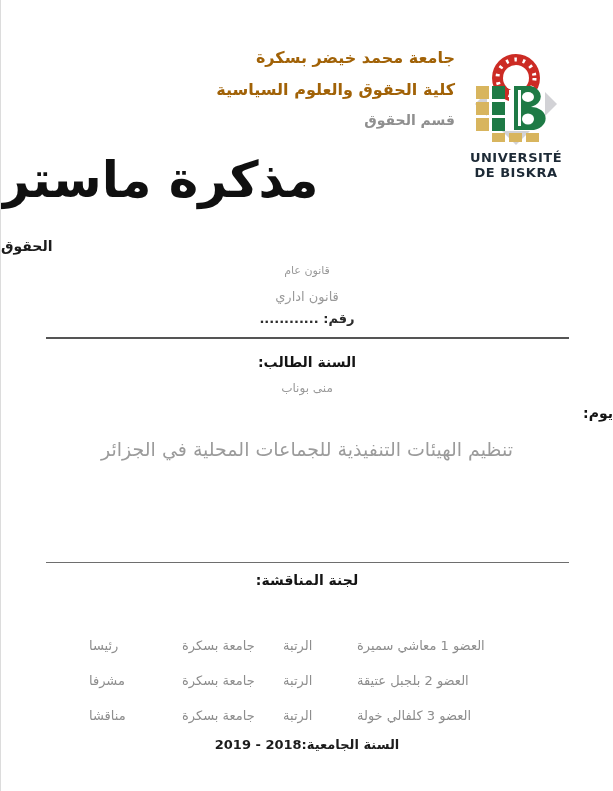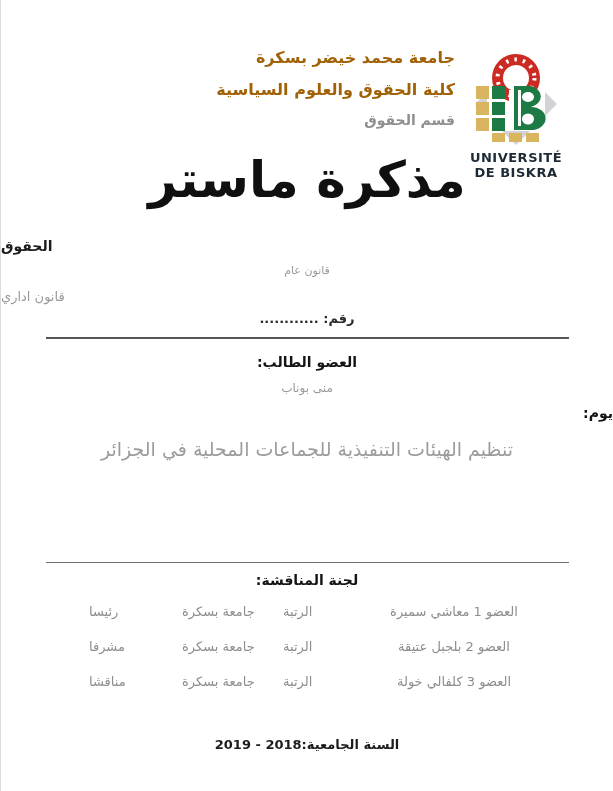--- a/index.html
+++ b/index.html
@@ -10,39 +10,39 @@
   }
   .abs{position:absolute;}
   
   .header-text{top:48px;right:158px;text-align:right;direction:rtl;}
   .header-line1,.header-line2{font-size:16px;font-weight:bold;color:#a16207;margin:0 0 13px 0;white-space:nowrap;}
   .header-line3{font-size:14px;color:#8f8f8f;font-weight:bold;margin:0;white-space:nowrap;}
   .logo-box{top:50px;right:36px;width:122px;text-align:center;}
   .logo-box svg{display:block;margin:0 auto;}
   .logo-caption{margin-top:1px;color:#1d2a36;font-weight:bold;font-size:13px;line-height:1.12;letter-spacing:.5px;}
   
-  .main-title{top:152px;left:0;right:0;text-align:center;font-size:50px;font-weight:bold;color:#101010;direction:rtl;line-height:1.15;}
+  .main-title{top:152px;left:0;right:0;text-align:left;font-size:50px;font-weight:bold;color:#101010;direction:rtl;line-height:1.15;}
   .field-label{top:238px;left:0;right:0;text-align:left;font-size:14px;font-weight:bold;color:#1c1c1c;direction:rtl;}
   .spec1{top:264px;left:0;right:0;text-align:center;font-size:11px;color:#9a9a9a;direction:rtl;}
-  .spec2{top:289px;left:0;right:0;text-align:left;font-size:13px;color:#9a9a9a;direction:rtl;}
+  .spec2{top:289px;left:0;right:0;text-align:center;font-size:13px;color:#9a9a9a;direction:rtl;}
   .num-line{top:311px;left:0;right:0;text-align:center;font-size:13px;font-weight:bold;color:#2b2b2b;direction:rtl;}
   
   .divider1{top:337px;left:45px;width:523px;border-top:2px solid #555;}
   .divider2{top:562px;left:45px;width:523px;border-top:1px solid #6e6e6e;}
   
   .prepared{top:354px;left:0;right:0;text-align:center;font-size:14px;font-weight:bold;color:#141414;direction:rtl;}
   .student-name{top:381px;left:0;right:0;text-align:center;font-size:12px;color:#9a9a9a;direction:rtl;}
   .day-label{top:405px;left:0;right:0;font-size:14px;font-weight:bold;color:#141414;direction:rtl;}
   
   .thesis-title{top:438px;left:20px;right:20px;text-align:center;font-size:19px;color:#9b9b9b;direction:rtl;}
   
   .committee-heading{top:572px;left:0;right:0;text-align:center;font-size:14px;font-weight:bold;color:#141414;direction:rtl;}
   .committee-table{top:604px;left:88px;width:462px;direction:rtl;}
   .committee-row{display:flex;justify-content:space-between;align-items:baseline;height:35px;font-size:13px;color:#8d8d8d;}
-  .cell-member{width:42%;text-align:center;}
+  .cell-member{width:42%;text-align:left;margin-top:34px;}
   .cell-rank{width:14%;text-align:left;}
   .cell-univ{width:24%;text-align:center;}
   .cell-role{width:14%;text-align:left;}
   
   .footer-year{top:737px;left:0;right:0;text-align:center;font-size:13px;font-weight:bold;color:#1c1c1c;direction:rtl;}
 </style>
 </head>
 <body>
 
 <div class="abs header-text">
@@ -93,21 +93,21 @@
 
 <div class="abs main-title">مذكرة ماستر</div>
 
 <div class="abs field-label">الحقوق</div>
 <div class="abs spec1">قانون عام</div>
 <div class="abs spec2">قانون اداري</div>
 <div class="abs num-line">رقم: ............</div>
 
 <div class="abs divider1"></div>
 
-<div class="abs prepared">العضو الطالب:</div>
+<div class="abs prepared">السنة الطالب:</div>
 <div class="abs student-name">منى بوناب</div>
 <div class="abs day-label">يوم:</div>
 
 <div class="abs thesis-title">تنظيم الهيئات التنفيذية للجماعات المحلية في الجزائر</div>
 
 <div class="abs divider2"></div>
 
 <div class="abs committee-heading">لجنة المناقشة:</div>
 
 <div class="abs committee-table">

